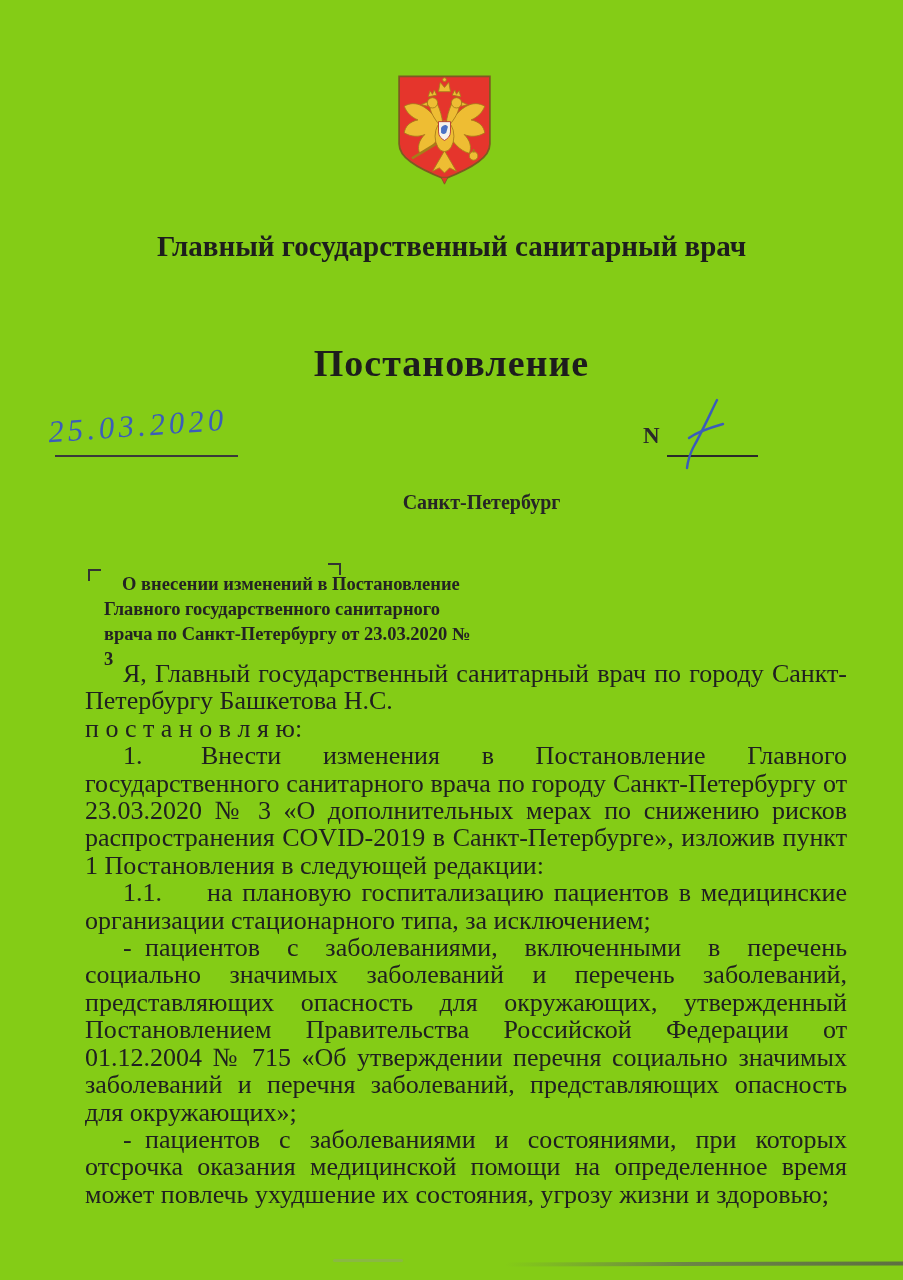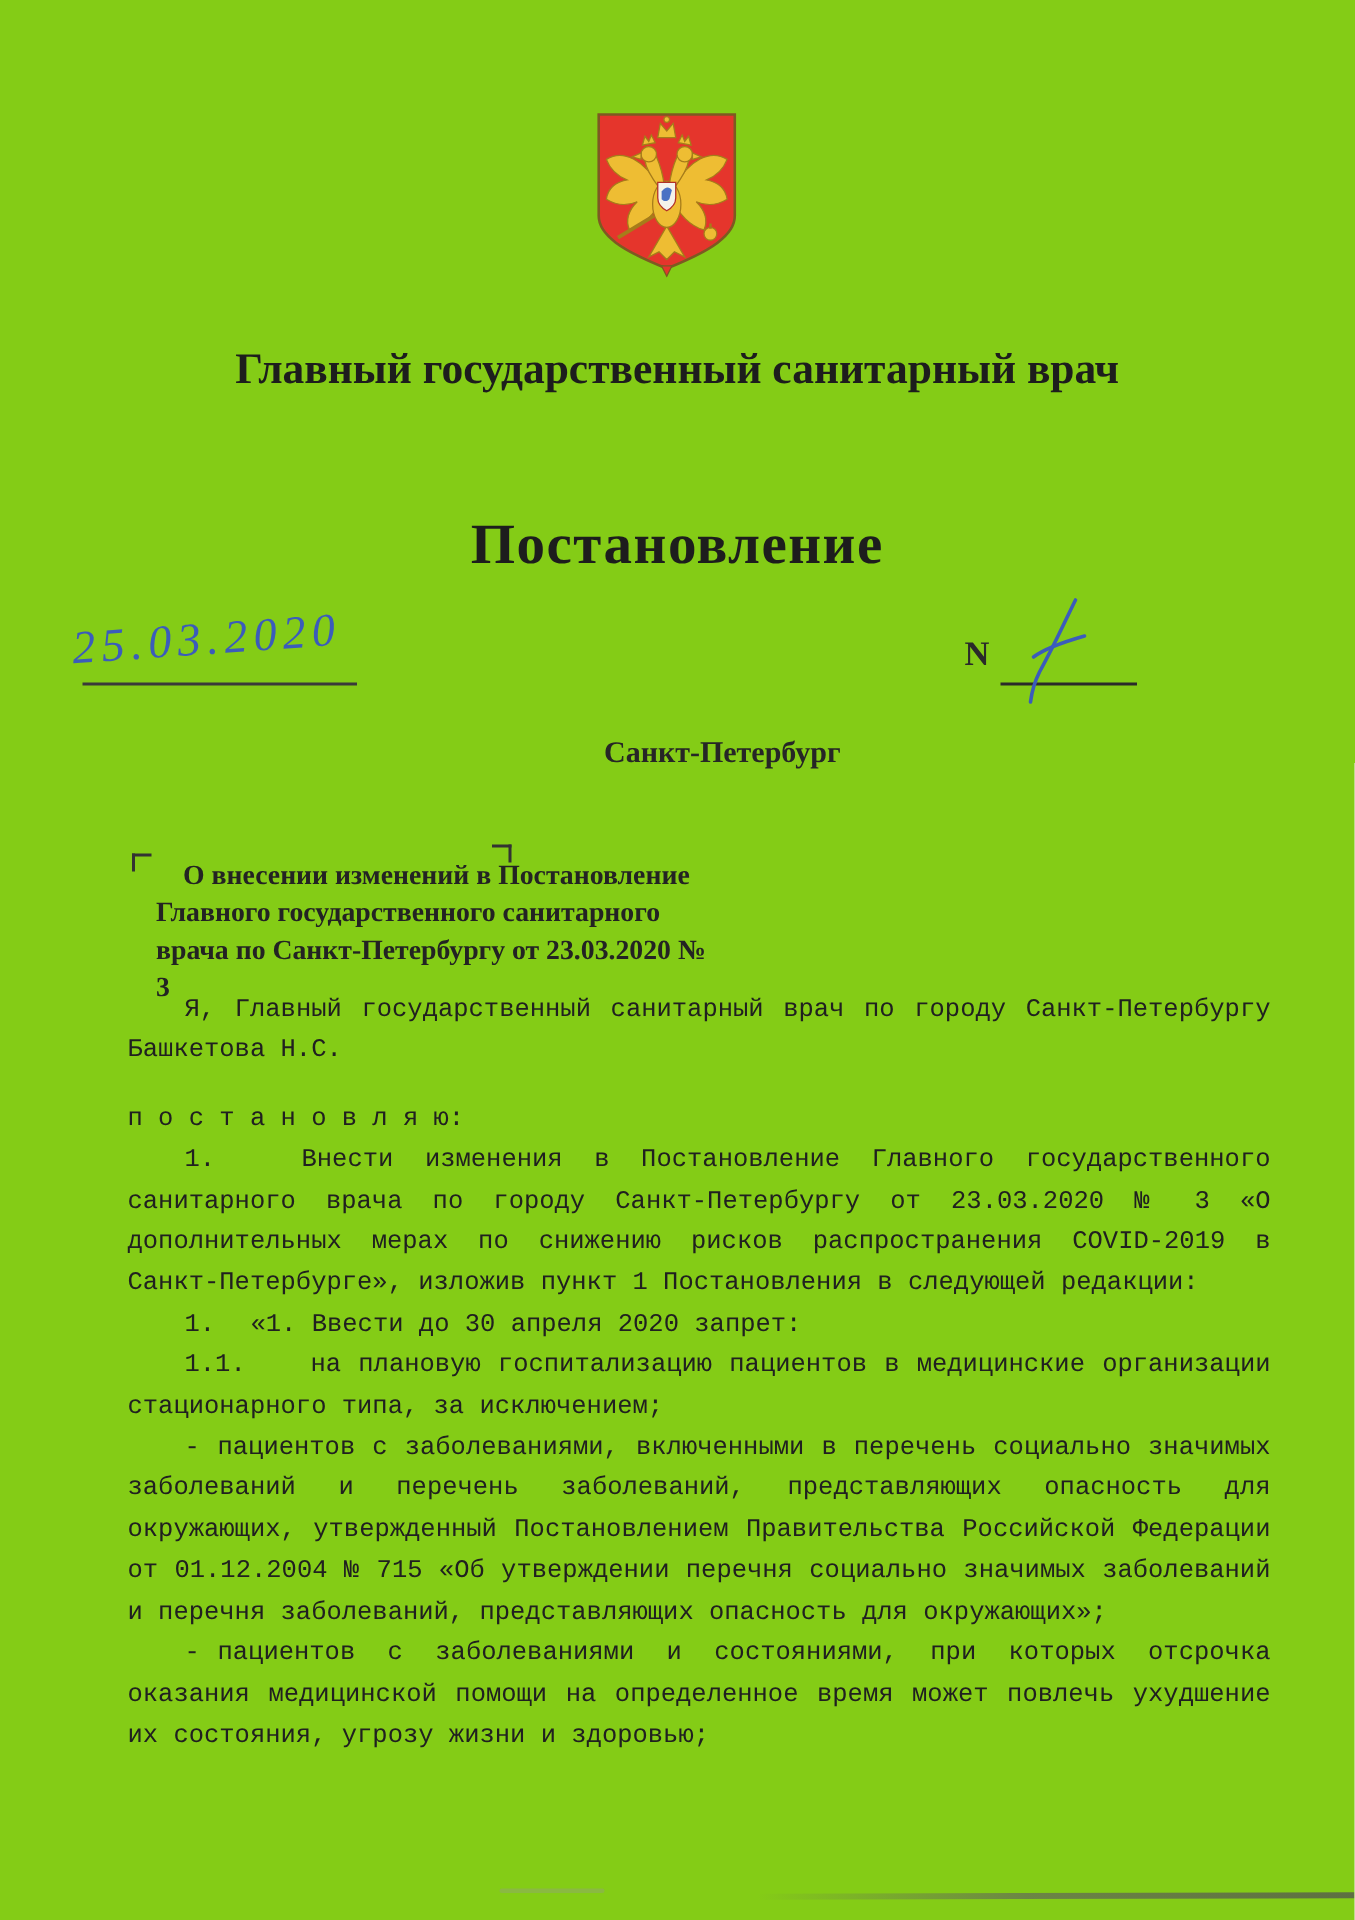--- a/index.html
+++ b/index.html
@@ -48,25 +48,25 @@
     border-top:2px solid #333;border-right:2px solid #333;}
   
   .subject{
     position:absolute;left:104px;top:572px;width:380px;
     font-size:18.5px;line-height:25px;color:#232323;font-weight:bold;
   }
   .subject .line1{text-indent:18px;}
   
   .body-text{
     position:absolute;left:85px;top:660px;width:762px;
-    font-size:17px;line-height:27.4px;
-    text-align:justify;color:#202020;font-family:Liberation Mono, monospace;
+    font-size:26px;line-height:27.4px;
+    text-align:justify;color:#202020;
   }
   .body-text p{margin:0;text-indent:38px;}
-  .body-text p.gap-before{margin-top:18px;}
+  .body-text p.gap-before{}
   .pnum{display:inline-block;text-indent:0;}
   .pnum.w-num1{width:78px;}   
   .pnum.w-num2{width:44px;}   
   .pnum.w-num3{width:84px;}   
   .pnum.w-dash{width:22px;}   
   
   .ink{color:#3b5cbb;}
   
   .scan-edge-bottom{
     position:absolute;left:505px;top:1262px;width:398px;height:4px;
@@ -137,21 +137,20 @@
   <div class="subject">
     <div class="line1">О внесении изменений в Постановление</div>
     <div>Главного государственного санитарного</div>
     <div>врача по Санкт-Петербургу от 23.03.2020 № 3</div>
   </div>
 
   <div class="body-text">
     <p><span>Я, Главный государственный санитарный врач по городу Санкт-Петербургу Башкетова Н.С.</span></p>
     <p class="gap-before" style="text-indent:0;"><span>п о с т а н о в л я ю:</span></p>
     <p><span class="pnum w-num1">1.</span><span>Внести изменения в Постановление Главного государственного санитарного врача по городу Санкт-Петербургу от 23.03.2020 № 3 «О дополнительных мерах по снижению рисков распространения COVID-2019 в Санкт-Петербурге», изложив пункт 1 Постановления в следующей редакции:</span></p>
-    <p><span class="pnum w-num2">1.</span><span>«1. Ввести до 30 апреля 2020 запрет:</span></p>
     <p><span class="pnum w-num3">1.1.</span><span>на плановую госпитализацию пациентов в медицинские организации стационарного типа, за исключением;</span></p>
     <p><span class="pnum w-dash">-</span><span>пациентов с заболеваниями, включенными в перечень социально значимых заболеваний и перечень заболеваний, представляющих опасность для окружающих, утвержденный Постановлением Правительства Российской Федерации от 01.12.2004 № 715 «Об утверждении перечня социально значимых заболеваний и перечня заболеваний, представляющих опасность для окружающих»;</span></p>
     <p><span class="pnum w-dash">-</span><span>пациентов с заболеваниями и состояниями, при которых отсрочка оказания медицинской помощи на определенное время может повлечь ухудшение их состояния, угрозу жизни и здоровью;</span></p>
   </div>
 
   <div class="scan-smudge"></div>
   <div class="scan-edge-bottom"></div>
 
 </div>
 

